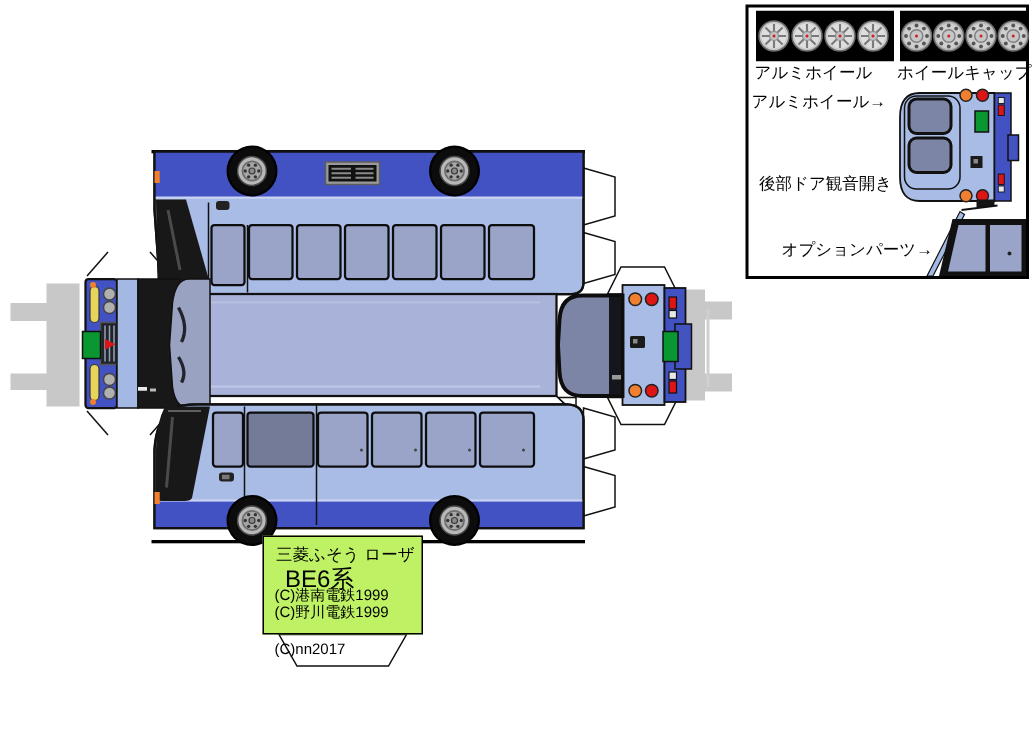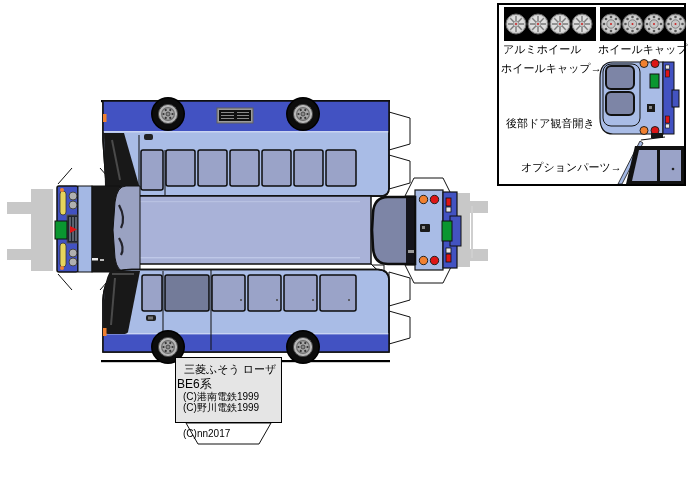--- a/index.html
+++ b/index.html
@@ -15,24 +15,24 @@
   svg{display:block;}
   .fill-bodyL{fill:var(--c-body_light);} .fill-bodyD{fill:var(--c-body_dark);}
   .fill-roof{fill:var(--c-roof);} .fill-glass{fill:var(--c-glass);}
   .fill-glassD{fill:var(--c-glass_dark);} .fill-ghost{fill:var(--c-ghost_grey);}
   .fill-orange{fill:var(--c-tail_orange);} .fill-red{fill:var(--c-tail_red);}
   .fill-green{fill:var(--c-plate_green);} .fill-yellow{fill:var(--c-headlight_yellow);}
   .options-panel{left:497px;top:3px;width:189px;height:183px;border:2px solid #000;
                  background:#fff;box-sizing:border-box;}
   .panel-label{position:absolute;font-size:11px;line-height:13px;white-space:nowrap;
                letter-spacing:0px;}
-  .credit-box{left:175px;top:357px;width:107px;height:66px;background:#e5e5e5;
+  .credit-box{left:175px;top:357px;width:107px;height:66px;background:#bef264;
               border:1px solid #000;box-sizing:border-box;z-index:3;}
   .credit-title{position:absolute;left:8px;top:4px;font-size:11px;white-space:nowrap;}
-  .credit-series{position:absolute;left:1px;top:18px;font-size:12px;white-space:nowrap;}
+  .credit-series{position:absolute;left:14px;top:18px;font-size:16px;white-space:nowrap;}
   .credit-line{position:absolute;left:7px;font-size:10px;white-space:nowrap;}
 </style>
 </head>
 <body>
 
 <div class="canvas">
 
   <svg class="abs" style="left:0;top:0;" width="495" height="499" viewBox="0 0 495 499">
     <defs>
       <g id="bus-wheel">
@@ -250,21 +250,21 @@
       </defs>
       <rect x="0" y="0" width="86" height="34" fill="#000"></rect>
       <use href="#cap-wheel" transform="translate(11,17)"></use>
       <use href="#cap-wheel" transform="translate(32.5,17)"></use>
       <use href="#cap-wheel" transform="translate(54,17)"></use>
       <use href="#cap-wheel" transform="translate(75.5,17)"></use>
     </svg>
 
     <div class="panel-label" style="left:4px;top:38px;width:94px;text-align:left;">アルミホイール</div>
     <div class="panel-label" style="left:99px;top:38px;width:88px;text-align:center;">ホイールキャップ</div>
-    <div class="panel-label" style="left:2px;top:57px;">ホイールキャップ→</div>
+    <div class="panel-label" style="left:2px;top:57px;">アルミホイール→</div>
     <div class="panel-label" style="left:7px;top:112px;">後部ドア観音開き</div>
     <div class="panel-label" style="left:22px;top:156px;">オプションパーツ→</div>
 
     <svg class="abs" style="left:98px;top:51px;" width="89" height="83" viewBox="0 0 89 83">
       <path d="M66 6 L66 78 L16 78 Q3 78 3 62 L3 22 Q3 6 16 6 Z" class="fill-bodyL" stroke="#111" stroke-width="1.2"></path>
       <rect x="6" y="8" width="37" height="62" rx="8" fill="none" stroke="#111"></rect>
       <rect x="9" y="10" width="28" height="23" rx="5" class="fill-glassD" stroke="#111" stroke-width="2"></rect>
       <rect x="9" y="36" width="28" height="23" rx="5" class="fill-glassD" stroke="#111" stroke-width="2"></rect>
       <circle cx="47" cy="7.5" r="4" class="fill-orange" stroke="#222"></circle>
       <circle cx="58" cy="7.5" r="4" class="fill-red" stroke="#222"></circle>

